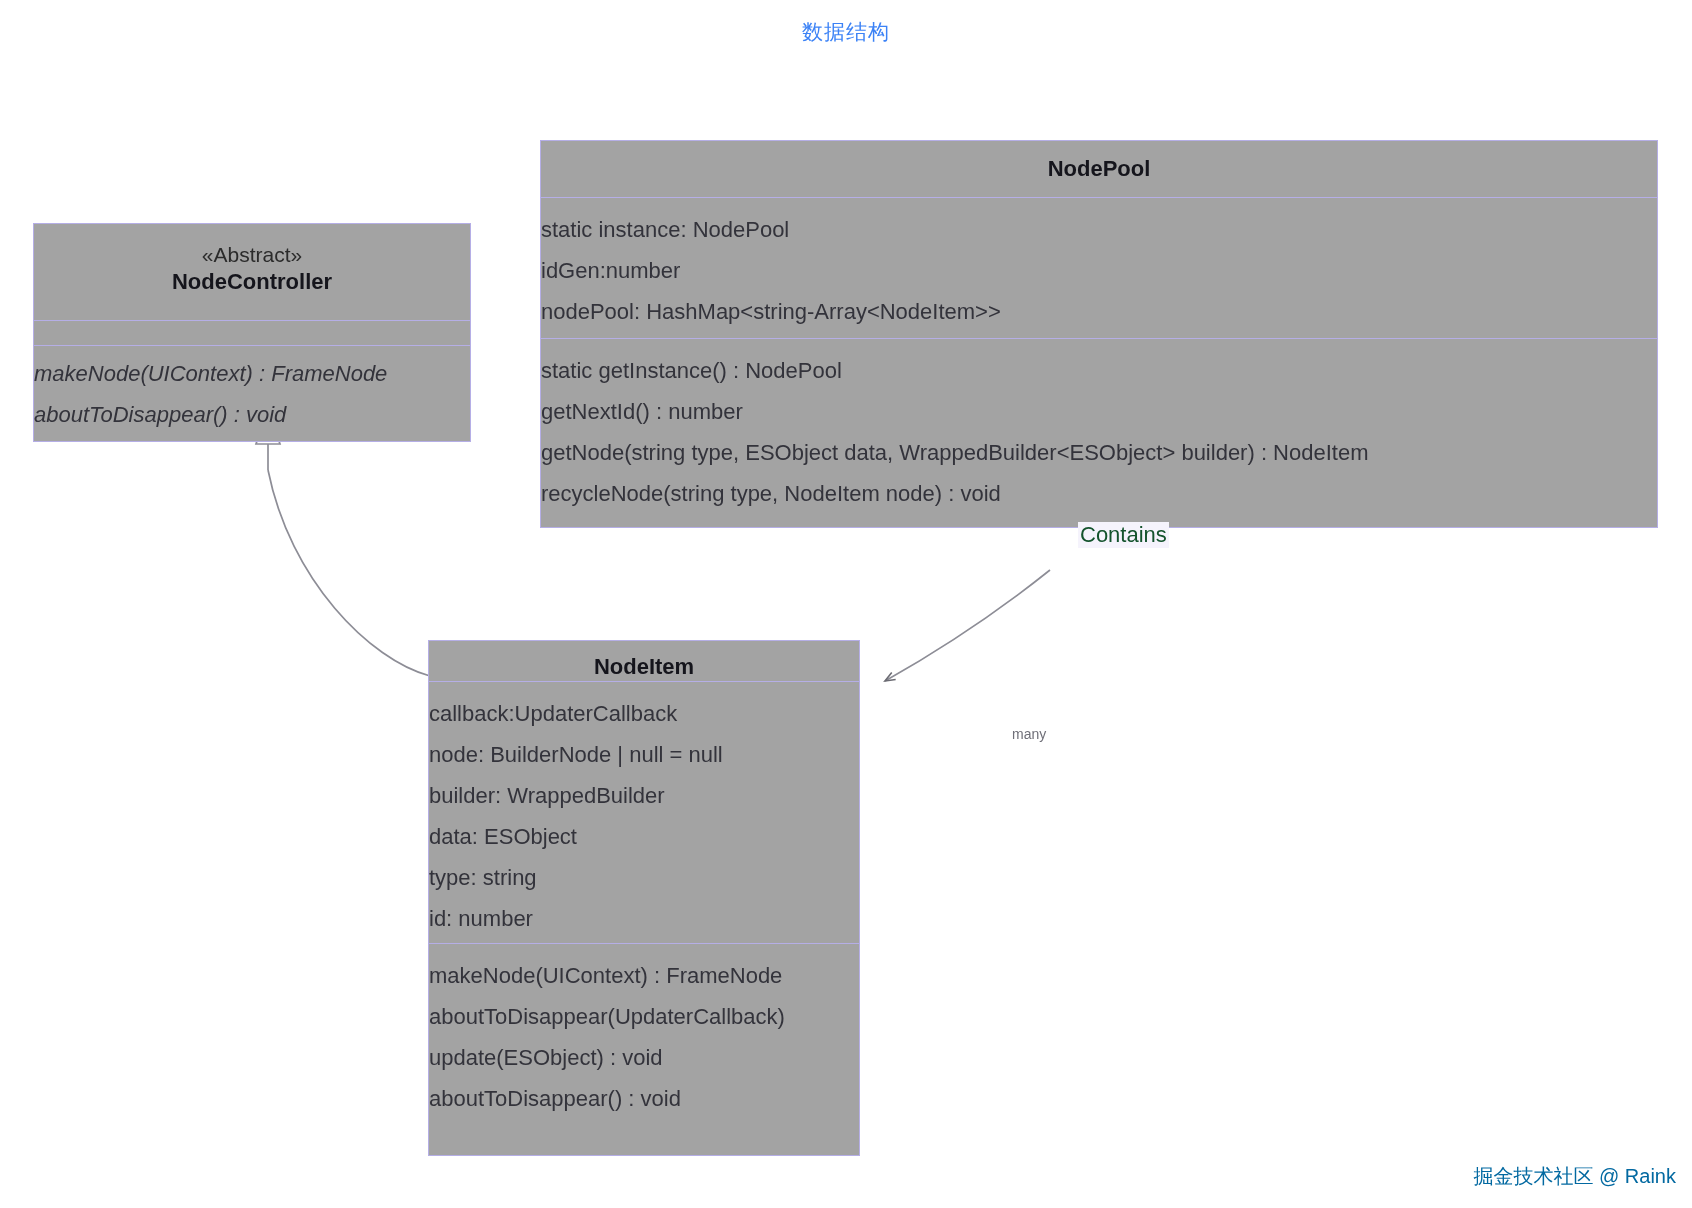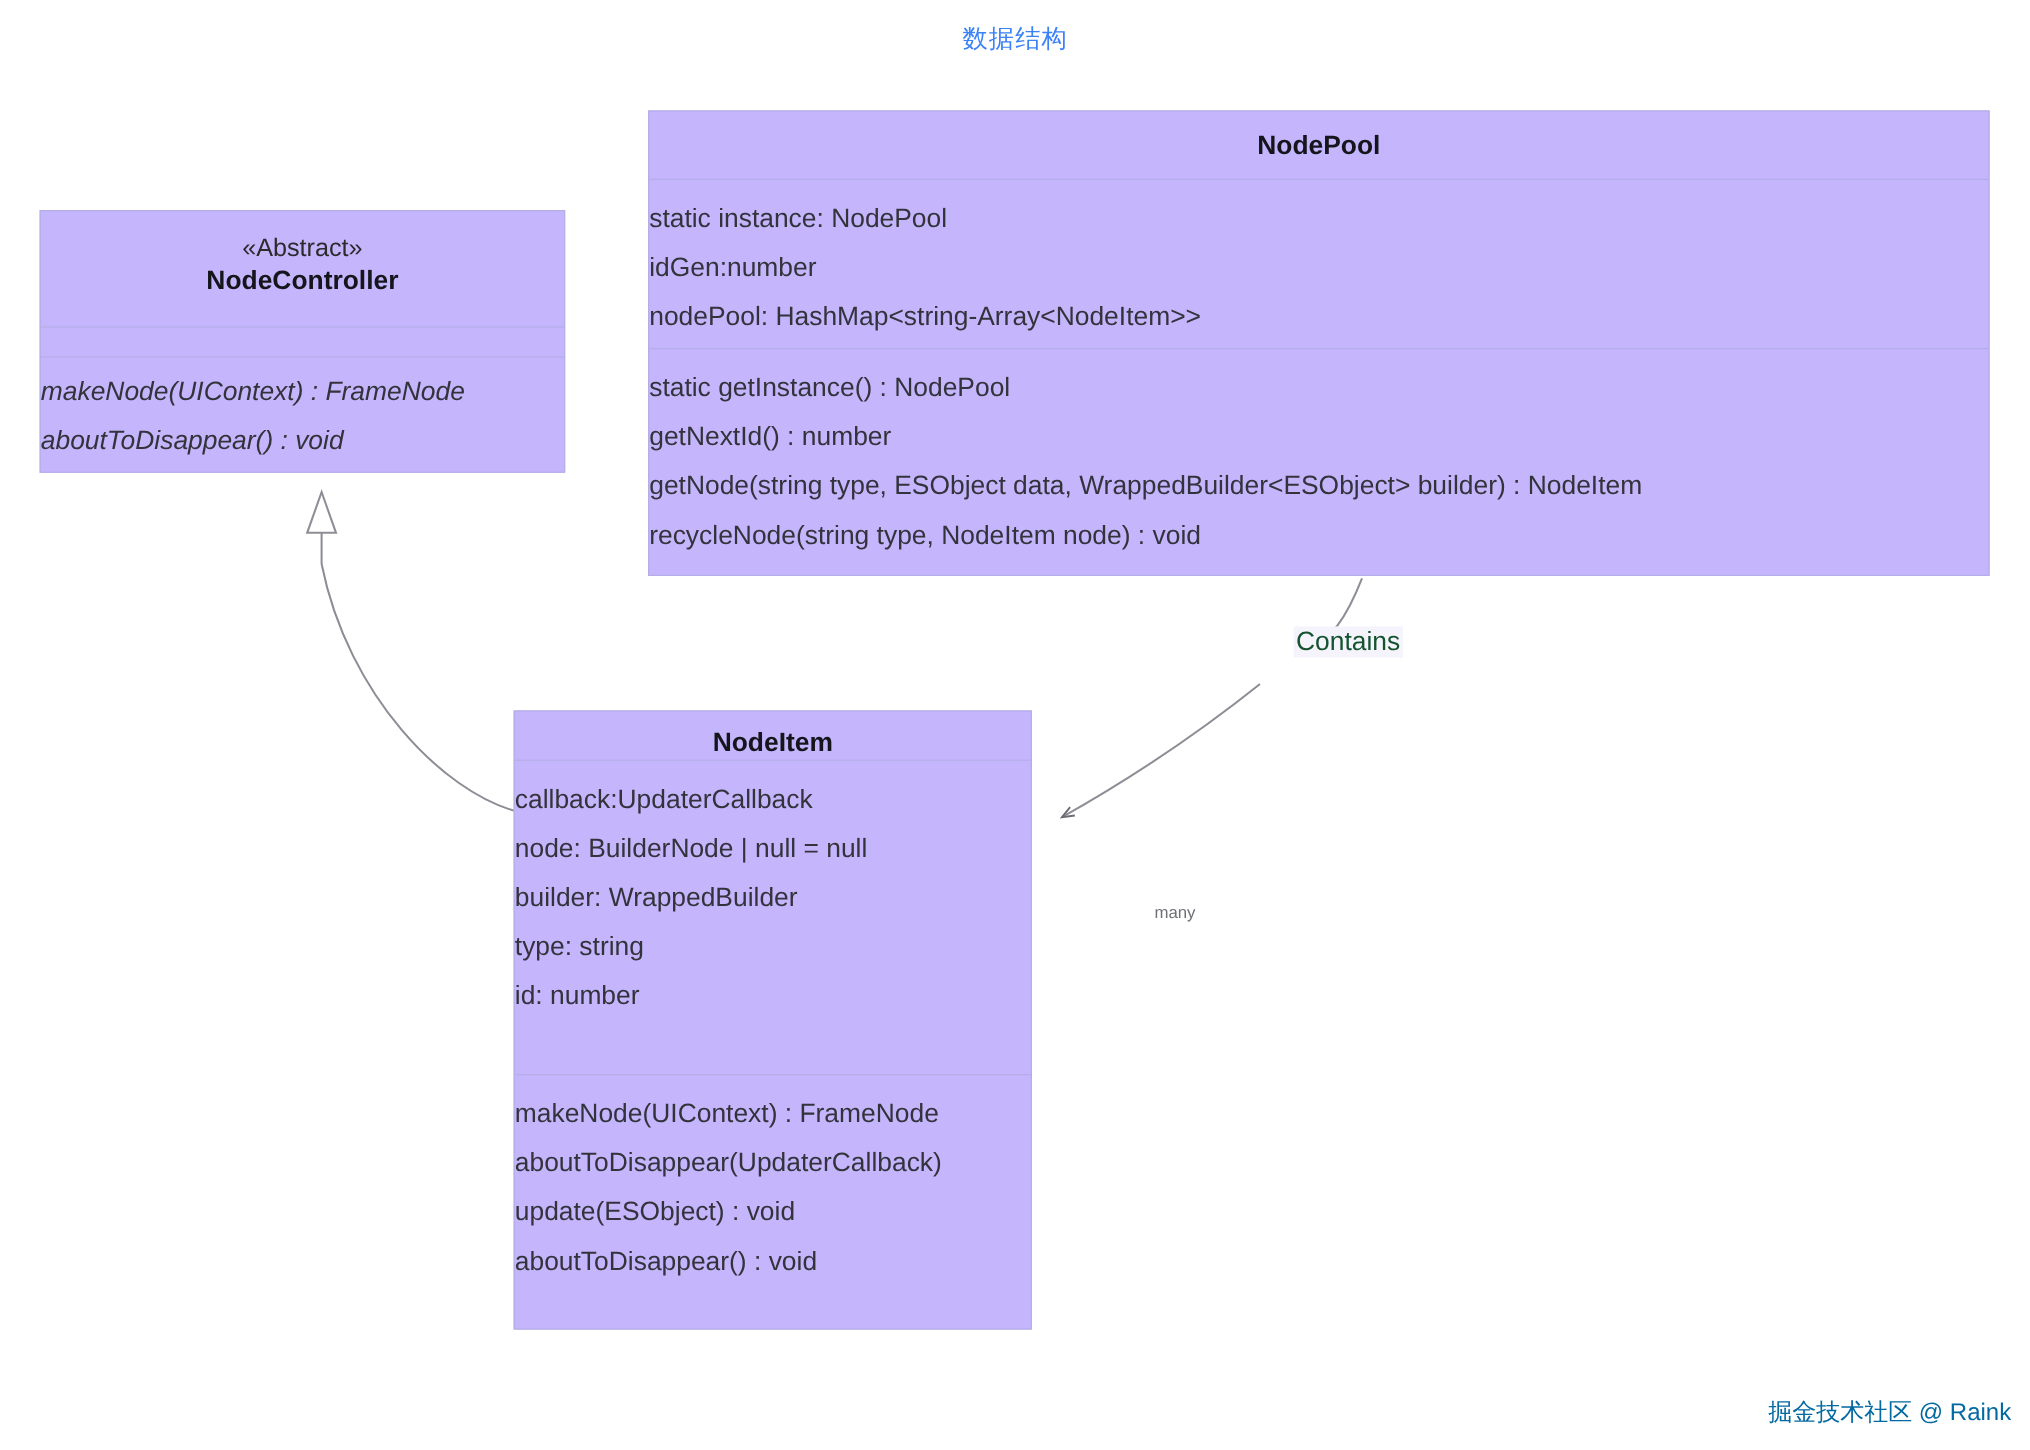--- a/index.html
+++ b/index.html
@@ -32,23 +32,24 @@
     top: 18px;
     width: 1692px;
     text-align: center;
     font-size: 21px;
     color: #3b82f6;
     letter-spacing: 1px;
   }
   
   .uml-class {
     position: absolute;
-    background: #c4b5fd;
+    background: #a3a3a3;
     border: 1.6px solid #b5aee6;
     box-sizing: border-box;
+    margin-top: 48px;
   }
   .uml-header {
     border-bottom: 1.6px solid #b5aee6;
     text-align: center;
     box-sizing: border-box;
   }
   .uml-stereotype {
     font-size: 21px;
     color: #2b2b2b;
     line-height: 1.25;
@@ -158,30 +159,31 @@
   </div>
 
   <div class="uml-class" style="left:428px; top:592px; width:432px; height:516px;">
     <div class="uml-header" style="height:41px; padding-top:12px;">
       <div class="uml-classname">NodeItem</div>
     </div>
     <div class="uml-compartment" style="height:261px; padding-top:12px;">
       <div class="uml-line">callback:UpdaterCallback</div>
       <div class="uml-line">node: BuilderNode | null = null</div>
       <div class="uml-line">builder: WrappedBuilder</div>
+      <div class="uml-line">data: ESObject</div>
       <div class="uml-line">type: string</div>
       <div class="uml-line">id: number</div>
     </div>
     <div class="uml-compartment overflowable" style="height:198px; padding-top:12px;">
       <div class="uml-line">makeNode(UIContext) : FrameNode</div>
       <div class="uml-line">aboutToDisappear(UpdaterCallback)</div>
       <div class="uml-line">update(ESObject) : void</div>
       <div class="uml-line">aboutToDisappear() : void</div>
     </div>
   </div>
 
   <div class="edge-label" style="left:1078px; top:522px;">Contains</div>
 
-  <div class="multiplicity-label" style="left:962px; top:726px;margin-top:26px;">many</div>
+  <div class="multiplicity-label" style="left:1012px; top:726px;">many</div>
 
   <div class="watermark">掘金技术社区 @ Raink</div>
 
 </div>
 
 </body></html>

